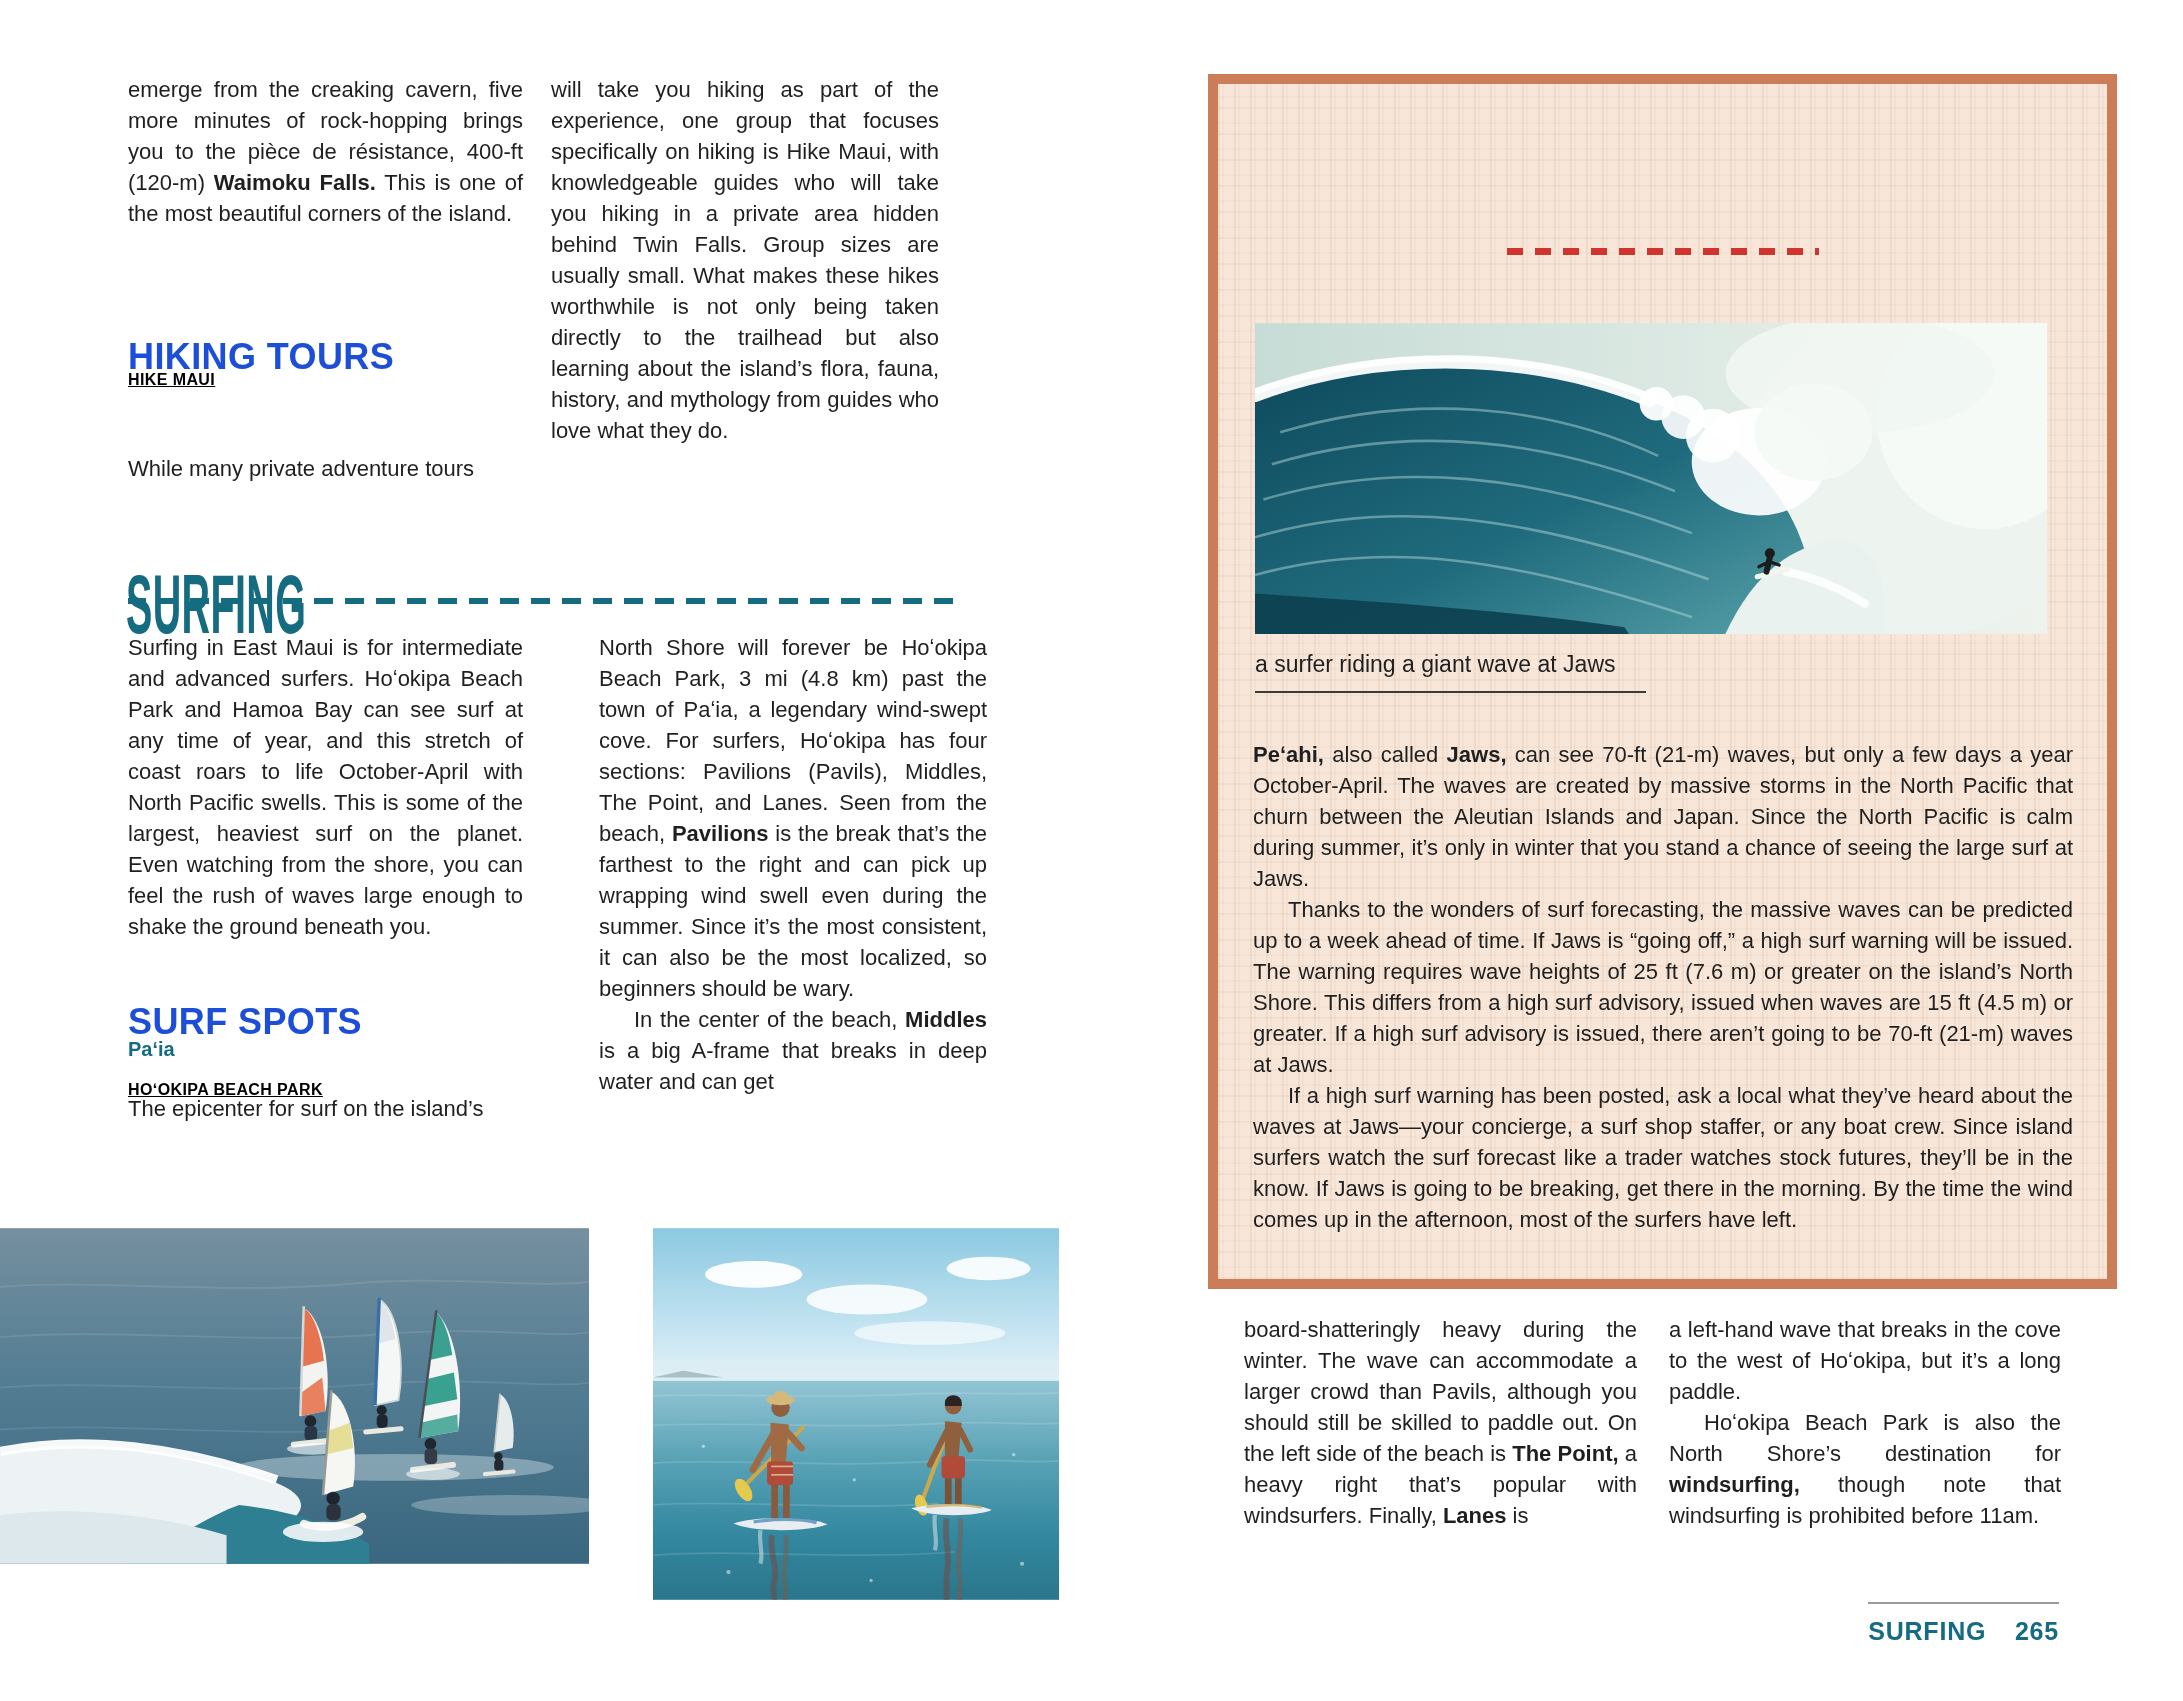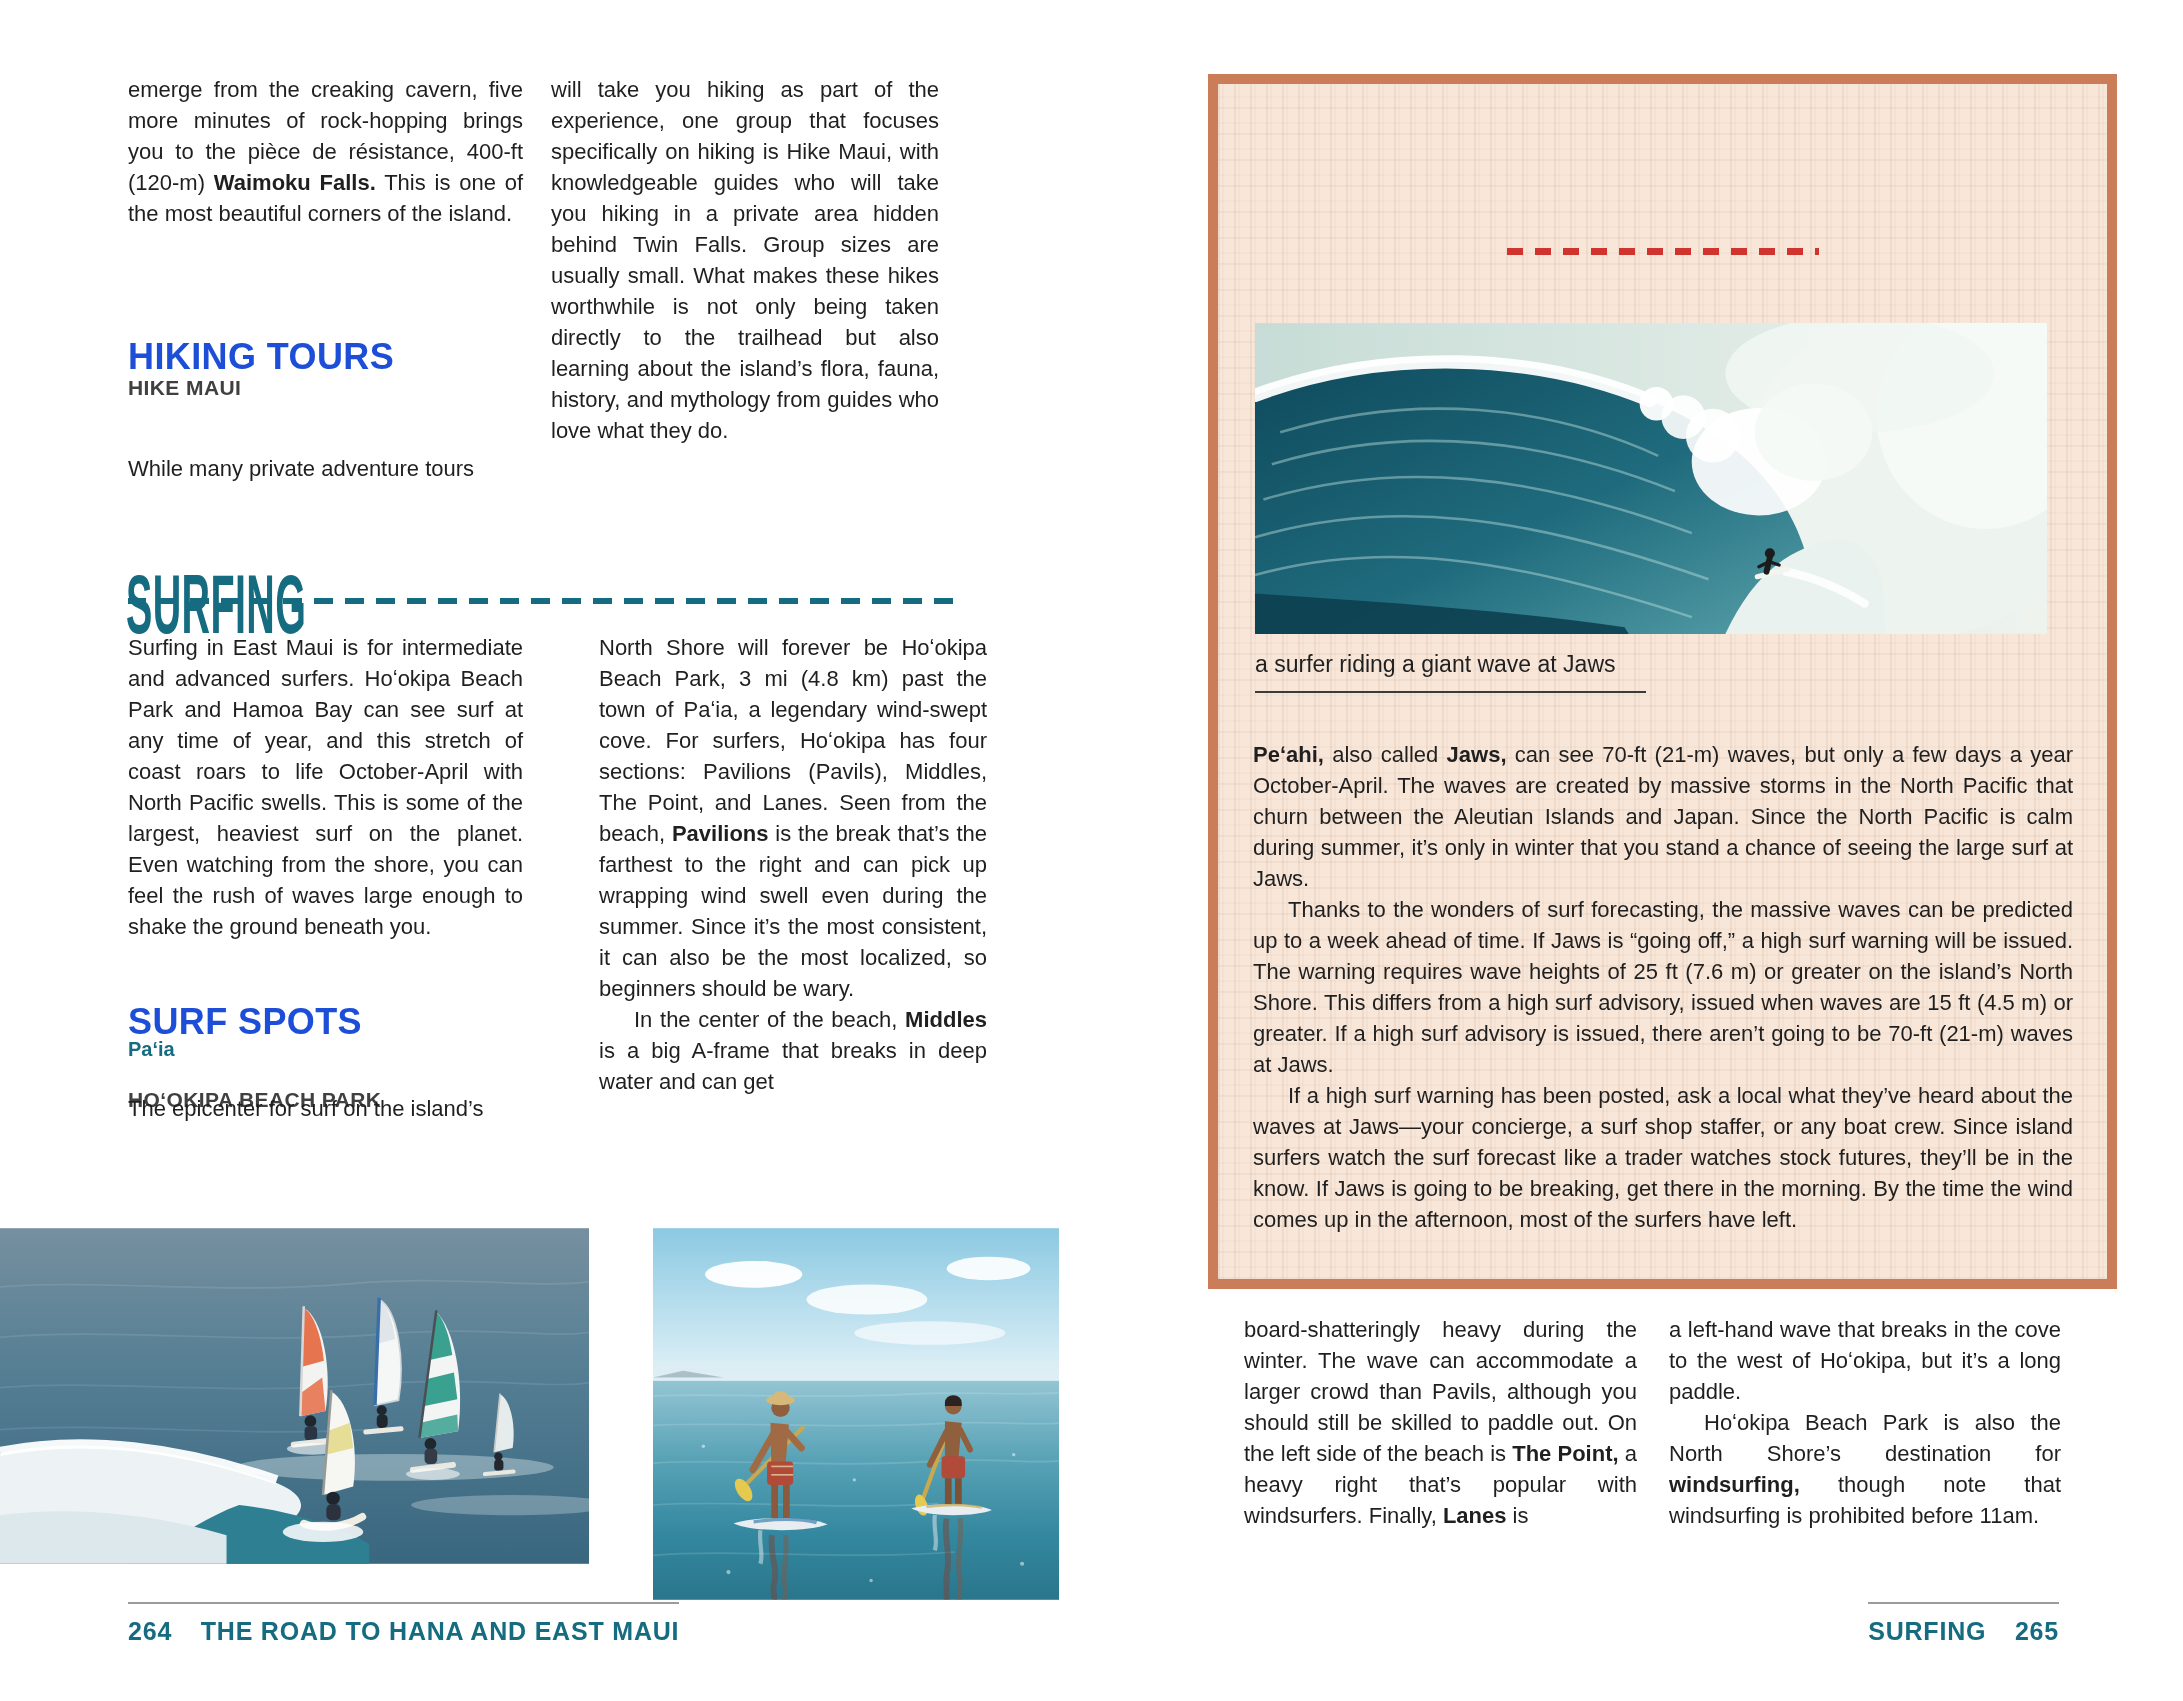--- a/index.html
+++ b/index.html
@@ -7,21 +7,21 @@
     position:relative;width:2183px;height:1701px;background:#ffffff;overflow:hidden;
     font-family:"Liberation Sans", sans-serif;color:#1f1f1f;
   }
   .abs{position:absolute;}
   p{margin:0;}
   .body-text{font-size:22px;line-height:31px;text-align:justify;color:#1f1f1f;}
   .body-text.left{text-align:left;}
   .b{font-weight:700;}
   .indent{text-indent:35px;}
   .h-green{color:#1d4ed8;font-weight:700;font-size:36px;line-height:1;letter-spacing:0.4px;}
-  .h-red{color:#404040;font-weight:700;font-size:21px;line-height:1;letter-spacing:0.4px;}
+  .h-red{color:#000000;font-weight:700;font-size:16px;line-height:1;letter-spacing:0.4px;text-decoration:underline;}
   .h-teal-sub{color:#156b80;font-weight:700;font-size:20px;line-height:1;}
   .italic{font-style:italic;}
   .display-heading{
     color:#156b80;font-weight:700;font-size:84px;line-height:1;white-space:nowrap;
     transform:scaleX(0.47);transform-origin:0 0;letter-spacing:0.8px;
   }
   .dash-teal{height:5.9px;background:repeating-linear-gradient(90deg,#156b80 0 18.5px,transparent 18.5px 31px);}
   .dash-red{height:6.7px;background:repeating-linear-gradient(90deg,#cf342f 0 16px,transparent 16px 28px);}
   .caption{font-size:23px;line-height:27px;color:#1f1f1f;}
   .cap-rule{height:2.5px;background:#3b3b3b;}
@@ -221,23 +221,20 @@
     <g fill="#ffffff" opacity="0.5">
       <circle cx="60" cy="260" r="2"></circle>
         <circle cx="240" cy="300" r="2"></circle>
         <circle cx="430" cy="270" r="2"></circle>
       <circle cx="90" cy="410" r="2.5"></circle>
         <circle cx="260" cy="420" r="2"></circle>
         <circle cx="440" cy="400" r="2.5"></circle>
     </g>
   </svg>
 
-  <div class="abs" style="left:128px;top:1602px;">
-    <div class="footer"><span class="pgnum">264</span><span>THE ROAD TO HANA AND EAST MAUI</span></div>
-  </div>
 
   <div class="abs alert-box">
     <div class="abs dash-red" style="left:50%;transform:translateX(-50%);top:164px;width:312px;"></div>
 
     <svg class="abs photo" style="left:37px;top:239px;" width="792" height="311" viewBox="0 0 943 370" role="img">
       <defs>
         <linearGradient id="waveface" x1="0" y1="0" x2="1" y2="1">
           <stop offset="0" stop-color="#0e4a5c"></stop>
             <stop offset="0.55" stop-color="#1f6b7d"></stop>
             <stop offset="1" stop-color="#57a0a9"></stop>

